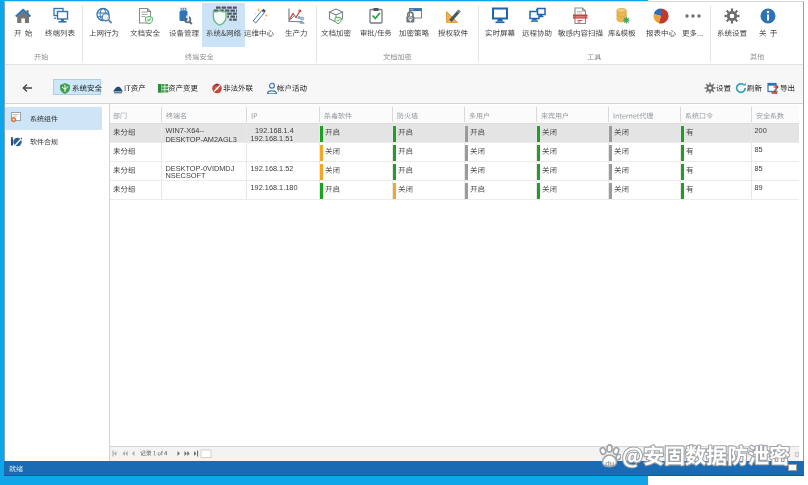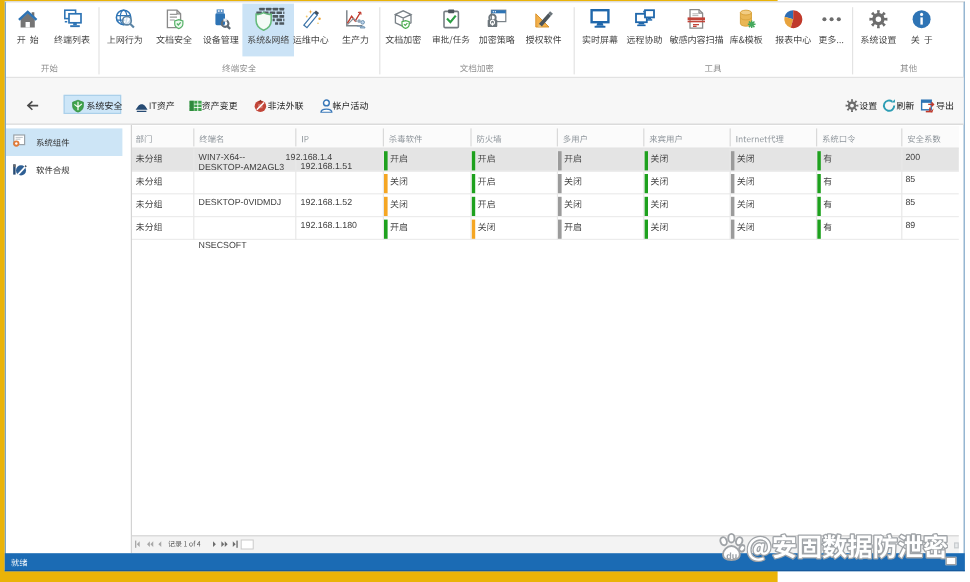--- a/index.html
+++ b/index.html
@@ -1,16 +1,16 @@
 <!DOCTYPE html>
 <html><head><meta charset="utf-8"><style>
 html,body{margin:0;padding:0;width:808px;height:485px;background:#fff;overflow:hidden;font-family:"Liberation Sans",sans-serif;-webkit-font-smoothing:antialiased}
 .abs{position:absolute}
 </style></head><body>
-<div class="abs" style="left:0;top:0;width:648px;height:485px;background:#eab308">
+<div class="abs" style="left:0;top:0;width:648px;height:485px;background:#0ea5e9">
 <div class="abs" style="left:4px;top:1px;width:800px;height:475px;background:#fff;border-left:1px solid #7ba4c6;border-right:1px solid #7ba4c6;border-top:1px solid #d8d8d8;box-sizing:border-box"></div>
 <div class="abs" style="left:82px;top:6px;width:1px;height:56px;background:#e3e3e3"></div>
 <div class="abs" style="left:316px;top:6px;width:1px;height:56px;background:#e3e3e3"></div>
 <div class="abs" style="left:478px;top:6px;width:1px;height:56px;background:#e3e3e3"></div>
 <div class="abs" style="left:710px;top:6px;width:1px;height:56px;background:#e3e3e3"></div>
 <div class="abs" style="left:202px;top:3px;width:43px;height:44px;background:#cbe3f6"></div>
 <svg style="position:absolute;left:14px;top:7px" width="18" height="18" viewBox="0 0 18 18">
       <rect x="12.4" y="3.2" width="2.2" height="4" fill="#6f6f6f"></rect>
       <path d="M3.2 9.3 L9.1 3.9 L15 9.3 V16 H3.2 z" fill="#757575"></path>
       <path d="M7.3 16 v-4.6 h3.6 V16 z" fill="#fff"></path>
@@ -360,21 +360,21 @@
 <div class="abs" style="left:536px;top:107px;width:1px;height:15px;background:#d9d9d9"></div>
 <div class="abs" style="left:608px;top:107px;width:1px;height:15px;background:#d9d9d9"></div>
 <div class="abs" style="left:680px;top:107px;width:1px;height:15px;background:#d9d9d9"></div>
 <div class="abs" style="left:751px;top:107px;width:1px;height:15px;background:#d9d9d9"></div>
 <div class="abs" style="left:109.5px;top:124px;width:689.5px;height:19px;background:#e4e4e4"></div>
 <div class="abs" style="left:109.5px;top:142px;width:689.5px;height:1px;background:#ececec"></div>
 <svg style="position:absolute;left:112.5px;top:127.9px;" width="22.5" height="8.8" viewBox="0 -6.90 22.5 8.78">
       <path fill="#404040" d="M3.4 -6.3V-5.1H1V-4.5H3.4V-3.2H0.5V-2.7H3.1C2.4 -1.7 1.3 -0.8 0.3 -0.3C0.4 -0.2 0.6 0 0.7 0.2C1.7 -0.3 2.7 -1.2 3.4 -2.2V0.6H4V-2.2C4.8 -1.2 5.8 -0.3 6.8 0.2C6.9 0 7.1 -0.2 7.2 -0.3C6.2 -0.8 5 -1.7 4.4 -2.7H7.1V-3.2H4V-4.5H6.6V-5.1H4V-6.3Z M12.5 -6.2 12 -6C12.6 -4.8 13.5 -3.6 14.2 -2.9C14.4 -3.1 14.6 -3.3 14.7 -3.4C13.9 -4 13 -5.2 12.5 -6.2ZM9.9 -6.1C9.5 -5 8.7 -4 7.8 -3.3C8 -3.2 8.2 -3 8.3 -2.9C8.5 -3 8.7 -3.2 8.9 -3.4V-2.9H10.3C10.2 -1.6 9.8 -0.4 8 0.1C8.1 0.3 8.3 0.5 8.3 0.6C10.2 -0.1 10.7 -1.4 10.9 -2.9H13C12.9 -1 12.8 -0.3 12.6 -0.1C12.5 -0 12.4 -0 12.3 -0C12.1 -0 11.6 -0 11.2 -0.1C11.3 0.1 11.3 0.3 11.3 0.5C11.8 0.5 12.3 0.5 12.5 0.5C12.8 0.5 13 0.4 13.1 0.3C13.4 -0 13.5 -0.9 13.6 -3.2C13.6 -3.3 13.6 -3.5 13.6 -3.5H8.9C9.6 -4.1 10.1 -5 10.5 -6Z M15.4 -0.4 15.5 0.1C16.2 -0.1 17.1 -0.3 18 -0.5L18 -1C17 -0.8 16 -0.6 15.4 -0.4ZM18.6 -5.9V-0.1H17.9V0.4H22.2V-0.1H21.5V-5.9ZM19.1 -0.1V-1.6H21V-0.1ZM19.1 -3.5H21V-2.1H19.1ZM19.1 -4V-5.4H21V-4ZM15.5 -3.2C15.6 -3.2 15.8 -3.3 16.8 -3.4C16.5 -2.9 16.1 -2.5 16 -2.4C15.7 -2.1 15.5 -1.9 15.4 -1.9C15.4 -1.7 15.5 -1.5 15.5 -1.4C15.7 -1.5 16 -1.5 18 -1.9C18 -2.1 18 -2.3 18 -2.4L16.4 -2.1C17 -2.8 17.6 -3.6 18.1 -4.4L17.7 -4.7C17.5 -4.4 17.3 -4.2 17.2 -3.9L16.1 -3.8C16.6 -4.4 17 -5.3 17.4 -6.1L16.9 -6.3C16.5 -5.4 15.9 -4.4 15.8 -4.2C15.6 -3.9 15.4 -3.7 15.3 -3.7C15.4 -3.5 15.5 -3.3 15.5 -3.2Z"></path>
     </svg>
 <div class="abs" style="left:165.5px;top:126.6px;font-size:7.35px;line-height:8.5px;color:#404040">WIN7-X64--</div>
-<div class="abs" style="left:238px;top:126.6px;font-size:7.35px;line-height:8.5px;color:#404040">192.168.1.4</div>
+<div class="abs" style="left:255px;top:126.6px;font-size:7.35px;line-height:8.5px;color:#404040">192.168.1.4</div>
 <div class="abs" style="left:320px;top:125.5px;width:2.8px;height:16px;background:#1ea11e"></div>
 <svg style="position:absolute;left:324.5px;top:127.9px;" width="15.0" height="8.8" viewBox="0 -6.90 15.0 8.78">
       <path fill="#404040" d="M4.9 -5.3V-3.1H2.8V-3.5V-5.3ZM0.4 -3.1V-2.6H2.2C2.1 -1.6 1.7 -0.6 0.4 0.2C0.6 0.3 0.8 0.5 0.9 0.6C2.2 -0.2 2.6 -1.4 2.7 -2.6H4.9V0.6H5.4V-2.6H7.1V-3.1H5.4V-5.3H6.9V-5.8H0.7V-5.3H2.2V-3.5L2.2 -3.1Z M9.6 -2.3V0.6H10.1V0.1H13.6V0.5H14.2V-2.3ZM10.1 -0.4V-1.8H13.6V-0.4ZM10.8 -6.2C10.9 -5.9 11.1 -5.5 11.2 -5.2H8.7V-3.4C8.7 -2.3 8.6 -0.8 7.8 0.2C7.9 0.3 8.1 0.5 8.2 0.6C9 -0.4 9.2 -2 9.2 -3.1H14V-5.2H11.6L11.8 -5.3C11.7 -5.6 11.5 -6 11.3 -6.3ZM9.2 -4.7H13.4V-3.7H9.2Z"></path>
     </svg>
 <div class="abs" style="left:393px;top:125.5px;width:2.8px;height:16px;background:#1ea11e"></div>
 <svg style="position:absolute;left:397.5px;top:127.9px;" width="15.0" height="8.8" viewBox="0 -6.90 15.0 8.78">
       <path fill="#404040" d="M4.9 -5.3V-3.1H2.8V-3.5V-5.3ZM0.4 -3.1V-2.6H2.2C2.1 -1.6 1.7 -0.6 0.4 0.2C0.6 0.3 0.8 0.5 0.9 0.6C2.2 -0.2 2.6 -1.4 2.7 -2.6H4.9V0.6H5.4V-2.6H7.1V-3.1H5.4V-5.3H6.9V-5.8H0.7V-5.3H2.2V-3.5L2.2 -3.1Z M9.6 -2.3V0.6H10.1V0.1H13.6V0.5H14.2V-2.3ZM10.1 -0.4V-1.8H13.6V-0.4ZM10.8 -6.2C10.9 -5.9 11.1 -5.5 11.2 -5.2H8.7V-3.4C8.7 -2.3 8.6 -0.8 7.8 0.2C7.9 0.3 8.1 0.5 8.2 0.6C9 -0.4 9.2 -2 9.2 -3.1H14V-5.2H11.6L11.8 -5.3C11.7 -5.6 11.5 -6 11.3 -6.3ZM9.2 -4.7H13.4V-3.7H9.2Z"></path>
     </svg>
 <div class="abs" style="left:465px;top:125.5px;width:2.8px;height:16px;background:#9b9b9b"></div>
 <svg style="position:absolute;left:469.5px;top:127.9px;" width="15.0" height="8.8" viewBox="0 -6.90 15.0 8.78">
@@ -452,21 +452,21 @@
     </svg>
 <div class="abs" style="left:681px;top:163.5px;width:2.8px;height:16px;background:#1ea11e"></div>
 <svg style="position:absolute;left:685.5px;top:165.9px;" width="7.5" height="8.8" viewBox="0 -6.90 7.5 8.78">
       <path fill="#404040" d="M2.9 -6.3C2.8 -6 2.7 -5.6 2.6 -5.3H0.5V-4.8H2.4C1.9 -3.8 1.2 -2.9 0.3 -2.3C0.4 -2.2 0.6 -2 0.7 -1.8C1.1 -2.2 1.6 -2.6 1.9 -3V0.6H2.5V-0.9H5.6V-0.1C5.6 0 5.6 0 5.4 0C5.3 0.1 4.8 0.1 4.3 0C4.4 0.2 4.5 0.4 4.5 0.6C5.2 0.6 5.6 0.6 5.8 0.5C6.1 0.4 6.2 0.2 6.2 -0.1V-3.9H2.5C2.7 -4.2 2.8 -4.5 3 -4.8H7V-5.3H3.2C3.3 -5.6 3.4 -5.9 3.5 -6.2ZM2.5 -2.2H5.6V-1.4H2.5ZM2.5 -2.6V-3.4H5.6V-2.6Z"></path>
     </svg>
 <div class="abs" style="left:754.5px;top:164.6px;font-size:7.35px;line-height:8.5px;color:#404040">85</div>
 <div class="abs" style="left:109.5px;top:199px;width:689.5px;height:1px;background:#ececec"></div>
 <svg style="position:absolute;left:112.5px;top:184.9px;" width="22.5" height="8.8" viewBox="0 -6.90 22.5 8.78">
       <path fill="#404040" d="M3.4 -6.3V-5.1H1V-4.5H3.4V-3.2H0.5V-2.7H3.1C2.4 -1.7 1.3 -0.8 0.3 -0.3C0.4 -0.2 0.6 0 0.7 0.2C1.7 -0.3 2.7 -1.2 3.4 -2.2V0.6H4V-2.2C4.8 -1.2 5.8 -0.3 6.8 0.2C6.9 0 7.1 -0.2 7.2 -0.3C6.2 -0.8 5 -1.7 4.4 -2.7H7.1V-3.2H4V-4.5H6.6V-5.1H4V-6.3Z M12.5 -6.2 12 -6C12.6 -4.8 13.5 -3.6 14.2 -2.9C14.4 -3.1 14.6 -3.3 14.7 -3.4C13.9 -4 13 -5.2 12.5 -6.2ZM9.9 -6.1C9.5 -5 8.7 -4 7.8 -3.3C8 -3.2 8.2 -3 8.3 -2.9C8.5 -3 8.7 -3.2 8.9 -3.4V-2.9H10.3C10.2 -1.6 9.8 -0.4 8 0.1C8.1 0.3 8.3 0.5 8.3 0.6C10.2 -0.1 10.7 -1.4 10.9 -2.9H13C12.9 -1 12.8 -0.3 12.6 -0.1C12.5 -0 12.4 -0 12.3 -0C12.1 -0 11.6 -0 11.2 -0.1C11.3 0.1 11.3 0.3 11.3 0.5C11.8 0.5 12.3 0.5 12.5 0.5C12.8 0.5 13 0.4 13.1 0.3C13.4 -0 13.5 -0.9 13.6 -3.2C13.6 -3.3 13.6 -3.5 13.6 -3.5H8.9C9.6 -4.1 10.1 -5 10.5 -6Z M15.4 -0.4 15.5 0.1C16.2 -0.1 17.1 -0.3 18 -0.5L18 -1C17 -0.8 16 -0.6 15.4 -0.4ZM18.6 -5.9V-0.1H17.9V0.4H22.2V-0.1H21.5V-5.9ZM19.1 -0.1V-1.6H21V-0.1ZM19.1 -3.5H21V-2.1H19.1ZM19.1 -4V-5.4H21V-4ZM15.5 -3.2C15.6 -3.2 15.8 -3.3 16.8 -3.4C16.5 -2.9 16.1 -2.5 16 -2.4C15.7 -2.1 15.5 -1.9 15.4 -1.9C15.4 -1.7 15.5 -1.5 15.5 -1.4C15.7 -1.5 16 -1.5 18 -1.9C18 -2.1 18 -2.3 18 -2.4L16.4 -2.1C17 -2.8 17.6 -3.6 18.1 -4.4L17.7 -4.7C17.5 -4.4 17.3 -4.2 17.2 -3.9L16.1 -3.8C16.6 -4.4 17 -5.3 17.4 -6.1L16.9 -6.3C16.5 -5.4 15.9 -4.4 15.8 -4.2C15.6 -3.9 15.4 -3.7 15.3 -3.7C15.4 -3.5 15.5 -3.3 15.5 -3.2Z"></path>
     </svg>
-<div class="abs" style="left:165.5px;top:201px;font-size:7.35px;line-height:8.5px;color:#404040">NSECSOFT</div>
+<div class="abs" style="left:165.5px;top:172px;font-size:7.35px;line-height:8.5px;color:#404040">NSECSOFT</div>
 <div class="abs" style="left:250.5px;top:183.6px;font-size:7.35px;line-height:8.5px;color:#404040">192.168.1.180</div>
 <div class="abs" style="left:320px;top:182.5px;width:2.8px;height:16px;background:#1ea11e"></div>
 <svg style="position:absolute;left:324.5px;top:184.9px;" width="15.0" height="8.8" viewBox="0 -6.90 15.0 8.78">
       <path fill="#404040" d="M4.9 -5.3V-3.1H2.8V-3.5V-5.3ZM0.4 -3.1V-2.6H2.2C2.1 -1.6 1.7 -0.6 0.4 0.2C0.6 0.3 0.8 0.5 0.9 0.6C2.2 -0.2 2.6 -1.4 2.7 -2.6H4.9V0.6H5.4V-2.6H7.1V-3.1H5.4V-5.3H6.9V-5.8H0.7V-5.3H2.2V-3.5L2.2 -3.1Z M9.6 -2.3V0.6H10.1V0.1H13.6V0.5H14.2V-2.3ZM10.1 -0.4V-1.8H13.6V-0.4ZM10.8 -6.2C10.9 -5.9 11.1 -5.5 11.2 -5.2H8.7V-3.4C8.7 -2.3 8.6 -0.8 7.8 0.2C7.9 0.3 8.1 0.5 8.2 0.6C9 -0.4 9.2 -2 9.2 -3.1H14V-5.2H11.6L11.8 -5.3C11.7 -5.6 11.5 -6 11.3 -6.3ZM9.2 -4.7H13.4V-3.7H9.2Z"></path>
     </svg>
 <div class="abs" style="left:393px;top:182.5px;width:2.8px;height:16px;background:#f5a623"></div>
 <svg style="position:absolute;left:397.5px;top:184.9px;" width="15.0" height="8.8" viewBox="0 -6.90 15.0 8.78">
       <path fill="#404040" d="M1.7 -6C2 -5.6 2.3 -5.1 2.4 -4.7H1V-4.1H3.5V-3.2C3.5 -3.1 3.4 -2.9 3.4 -2.8H0.5V-2.2H3.3C3.1 -1.4 2.4 -0.6 0.4 0.1C0.5 0.2 0.7 0.5 0.8 0.6C2.7 -0.1 3.5 -1 3.9 -1.8C4.5 -0.7 5.5 0.2 6.8 0.6C6.9 0.4 7.1 0.1 7.2 0C5.8 -0.3 4.8 -1.1 4.2 -2.2H7V-2.8H4.1L4.1 -3.2V-4.1H6.6V-4.7H5.1C5.4 -5.1 5.7 -5.6 5.9 -6.1L5.3 -6.3C5.1 -5.8 4.8 -5.2 4.5 -4.7H2.4L2.9 -5C2.8 -5.3 2.5 -5.8 2.2 -6.2Z M8.2 -4.6V0.6H8.7V-4.6ZM8.3 -5.9C8.6 -5.6 9 -5.1 9.2 -4.8L9.7 -5.1C9.5 -5.5 9.1 -5.9 8.7 -6.2ZM11.7 -4.8V-3.8H9.3V-3.3H11.4C10.9 -2.5 10 -1.7 9 -1.2C9.1 -1.1 9.3 -0.9 9.4 -0.8C10.3 -1.3 11.1 -2 11.7 -2.8V-0.8C11.7 -0.6 11.7 -0.6 11.6 -0.6C11.4 -0.6 11 -0.6 10.6 -0.6C10.7 -0.5 10.7 -0.2 10.8 -0.1C11.4 -0.1 11.8 -0.1 12 -0.2C12.2 -0.3 12.3 -0.4 12.3 -0.8V-3.3H13.4V-3.8H12.3V-4.8ZM10.2 -5.9V-5.4H13.8V-0.1C13.8 -0 13.8 0 13.6 0C13.6 0 13.2 0 12.8 0C12.9 0.2 13 0.4 13 0.5C13.5 0.6 13.9 0.5 14.1 0.4C14.3 0.4 14.3 0.2 14.3 -0.1V-5.9Z"></path>
     </svg>
 <div class="abs" style="left:465px;top:182.5px;width:2.8px;height:16px;background:#9b9b9b"></div>

